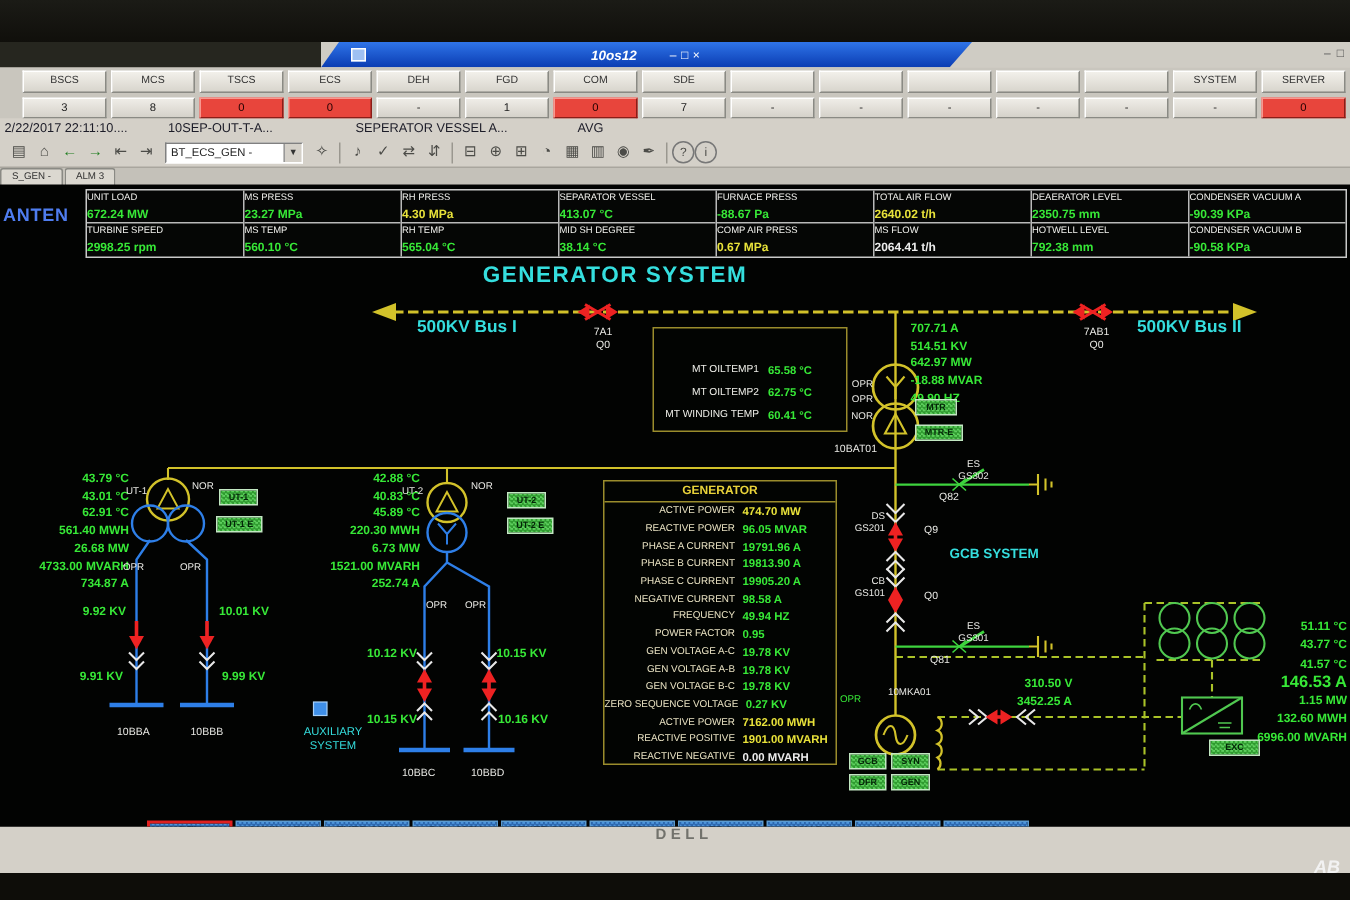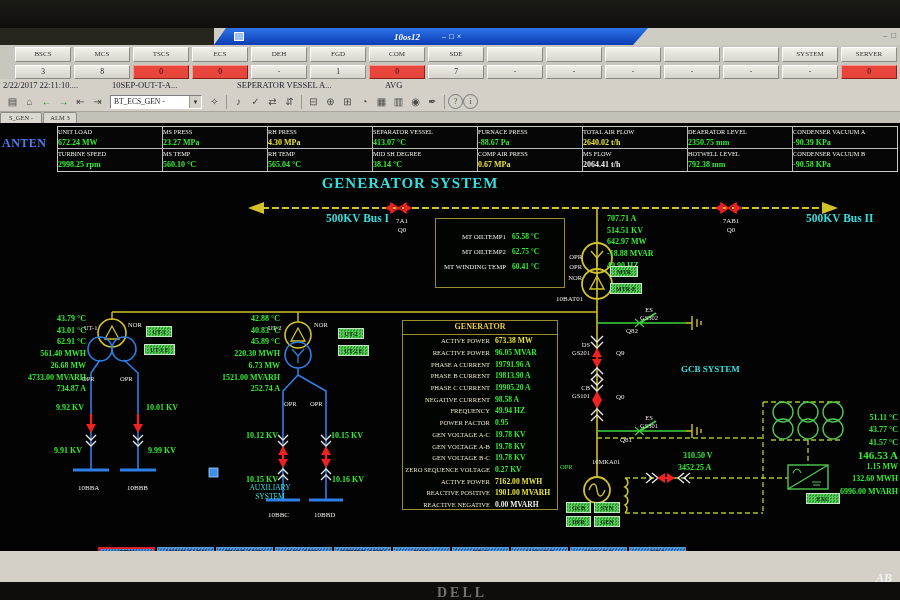--- a/index.html
+++ b/index.html
@@ -1,22 +1,22 @@
 <!DOCTYPE html>
 <html><head>
 <meta charset="utf-8">
 <style>
   html,body{margin:0;padding:0;background:#000;}
   .stage{position:relative;width:900px;height:600px;overflow:hidden;background:#14140f;
-         font-family:Liberation Serif, serif;-webkit-font-smoothing:antialiased;}
+         font-family:Liberation Sans, sans-serif;-webkit-font-smoothing:antialiased;}
   .abs{position:absolute;}
   
   .bezel-top{left:0;top:0;width:900px;height:28px;background:linear-gradient(180deg,#1b1b16,#100f0b);}
   .bezel-bottom{left:0;top:582px;width:900px;height:18px;background:#0e0d09;}
-  .dell{left:418px;top:585px;color:#72726c;font-size:14px;letter-spacing:3px;font-weight:bold;padding-left:19px;}
+  .dell{left:418px;top:551px;color:#72726c;font-size:10px;letter-spacing:3px;font-weight:bold;padding-left:19px;}
   .abb{left:876px;top:571px;color:#f2f2f2;font-size:12px;font-weight:bold;font-style:italic;z-index:9;}
   
   .screen{left:0;top:28px;width:900px;height:554px;background:#d4d0c8;}
   
   .titlebar{left:0;top:0;width:900px;height:17px;background:#cfccc4;}
   .tb-shadow{left:0;top:0;width:214px;height:17px;background:#26261f;}
   .tb-blue{left:214px;top:0;width:434px;height:17px;background:linear-gradient(180deg,#2f74e8,#0a3cb2);
            clip-path:polygon(12px 0,100% 0,calc(100% - 15px) 100%,0 100%);
            display:flex;align-items:center;color:#fff;}
   .tb-winicon{width:8px;height:7px;border:1px solid #fff;background:#9ec0f2;margin-left:20px;}
@@ -57,21 +57,21 @@
   .htable{left:57px;top:3px;width:841px;height:46px;border:1px solid #c9c9c9;display:flex;box-sizing:border-box;background:#050605;}
   .ht-col{flex:1;border-left:1px solid #b9b9b9;display:flex;flex-direction:column;}
   .ht-col:first-child{border-left:none;}
   .ht-cell{height:22px;box-sizing:border-box;text-align:left;overflow:hidden;}
   .ht-cell.topc{border-bottom:1px solid #b9b9b9;}
   .ht-lbl{font-size:6.3px;color:#f2f2ee;line-height:10px;white-space:nowrap;}
   .ht-val{font-size:8px;font-weight:bold;line-height:11px;white-space:nowrap;}
   .v-green{color:#37e837;} .v-yellow{color:#e8e23a;} .v-white{color:#ececec;} 
   .ttl{left:300px;top:52px;width:220px;text-align:center;color:#35dede;font-size:15px;font-weight:bold;letter-spacing:1px;}
   .t{position:absolute;white-space:nowrap;}
-  .c-cyan{color:#35dede;margin-left:48px;} .c-green{color:#37e837;} .c-white{color:#e8e8e4;}
+  .c-cyan{color:#35dede;} .c-green{color:#37e837;} .c-white{color:#e8e8e4;}
   .buslab{font-size:11.5px;font-weight:bold;}
   .sm{font-size:6.5px;line-height:8px;} .sm7{font-size:7px;line-height:9px;} .v8{font-size:8px;font-weight:bold;line-height:11.6px;}
   .ctr{text-align:center;} .rgt{text-align:right;}
   .vstack7 div{line-height:11.7px;font-size:8px;font-weight:bold;}
   .gtag{position:absolute;background:repeating-conic-gradient(#5ecf5e 0% 25%,#2f9a2f 0% 50%);background-size:3px 3px;
         border:1px solid #c2e8c2;color:#042508;font-size:6px;font-weight:bold;text-align:center;line-height:10px;height:11px;box-sizing:border-box;}
   
   .databox{position:absolute;border:1px solid #9a8c2c;background:rgba(4,5,3,.6);box-sizing:border-box;}
   .mtrow{display:flex;height:15px;align-items:center;}
   .mtrow .lb{flex:1;text-align:right;font-size:6.8px;color:#eeeee8;padding-right:6px;white-space:nowrap;}
@@ -465,21 +465,21 @@
       <div class="t buslab c-cyan" style="left:758px;top:89px">500KV Bus II</div>
       <div class="t sm7 c-white ctr" style="left:390px;top:94px;width:24px">
         <div>7A1</div>
           <div>Q0</div>
         </div>
       <div class="t sm7 c-white ctr" style="left:716px;top:94px;width:30px">
         <div>7AB1</div>
           <div>Q0</div>
         </div>
 
-      <div class="databox" style="left:435px;top:95px;width:130px;height:70px;padding-top:10px">
+      <div class="databox" style="left:435px;top:95px;width:130px;height:70px;padding-top:20px">
         <div class="mtrow">
             <span class="lb">MT OILTEMP1</span>
             <span class="vl v-green">65.58 °C</span>
           </div>
         <div class="mtrow">
             <span class="lb">MT OILTEMP2</span>
             <span class="vl v-green">62.75 °C</span>
           </div>
         <div class="mtrow">
             <span class="lb">MT WINDING TEMP</span>
@@ -569,21 +569,21 @@
 
       <div class="t c-cyan ctr" style="left:190px;top:360px;width:64px;font-size:7.5px;line-height:9px">
         <div>AUXILIARY</div>
           <div>SYSTEM</div>
         </div>
 
       <div class="databox" style="left:402px;top:197px;width:156px;height:190px">
         <div class="genbox-title">GENERATOR</div>
         <div class="grow">
             <span class="lb">ACTIVE POWER</span>
-            <span class="vl v-yellow">673.38 MW</span>
+            <span class="vl v-yellow">474.70 MW</span>
           </div>
         <div class="grow">
             <span class="lb">REACTIVE POWER</span>
             <span class="vl v-green">96.05 MVAR</span>
           </div>
         <div class="grow">
             <span class="lb">PHASE A CURRENT</span>
             <span class="vl v-green">19791.96 A</span>
           </div>
         <div class="grow">

